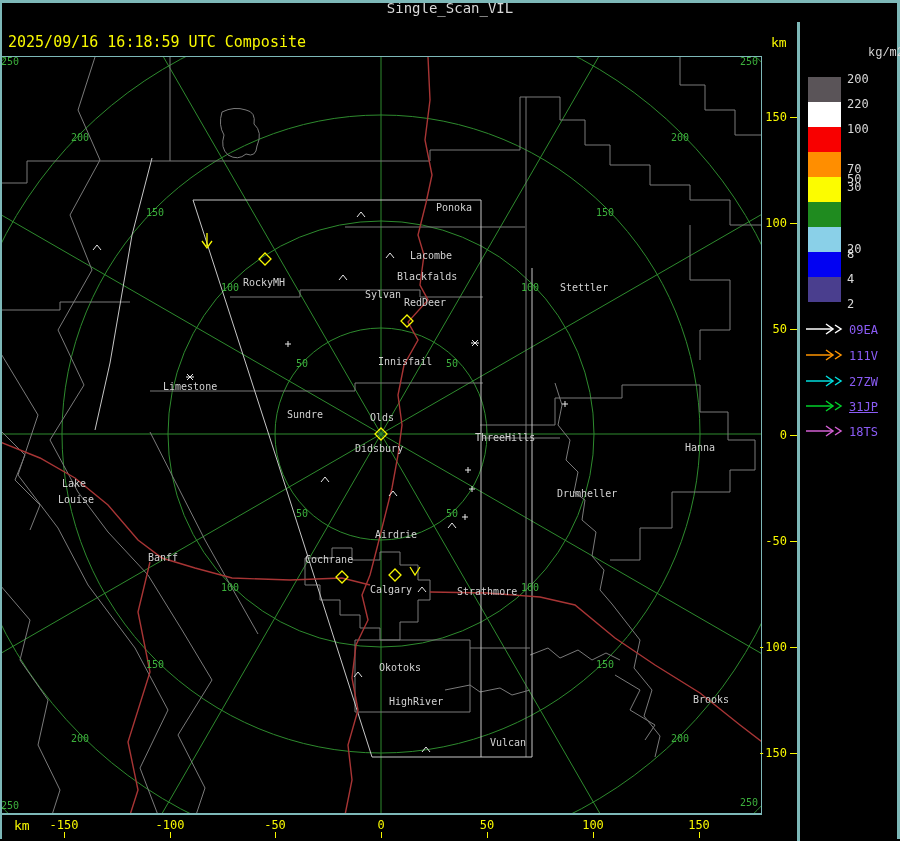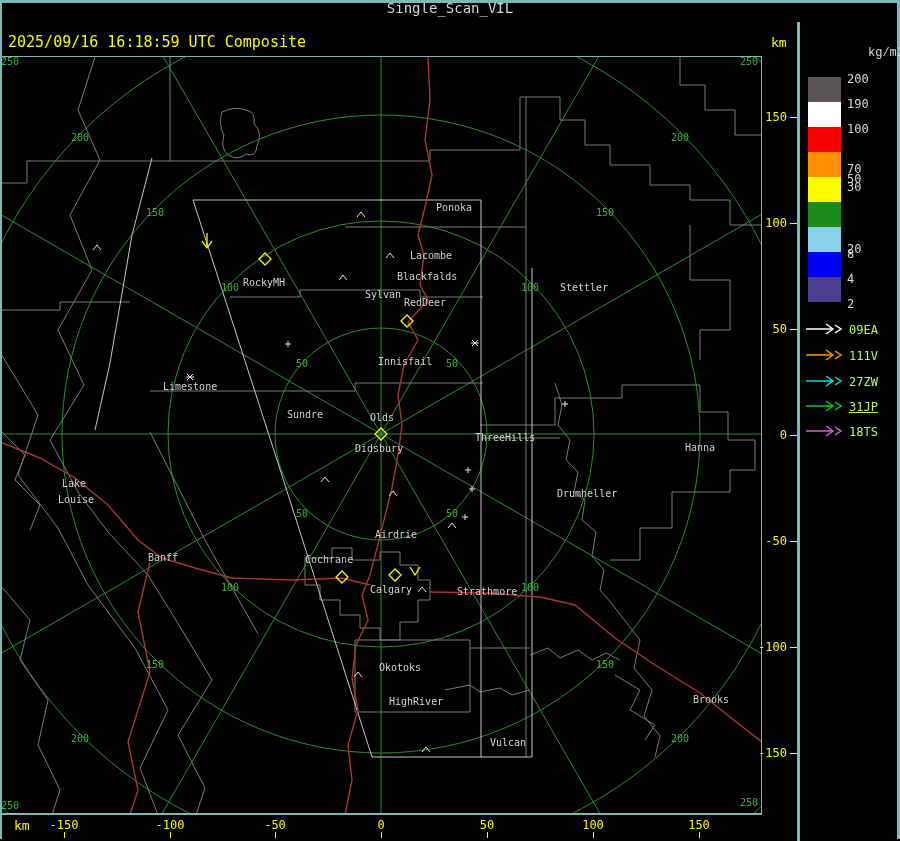--- a/index.html
+++ b/index.html
@@ -8,21 +8,21 @@
   .abs{position:absolute;white-space:nowrap;}
   .teal{position:absolute;background:#7db8b8;}
   .yel{color:#f8f800;}
   .wht{color:#d8d8d8;}
   .ticklbl{position:absolute;color:#f8f800;font-size:12px;text-align:center;width:60px;}
   .rlbl{position:absolute;color:#f8f800;font-size:12px;text-align:right;width:30px;}
   .vtick{position:absolute;width:1px;height:6px;background:#f8f800;}
   .htick{position:absolute;width:7px;height:1px;background:#f8f800;}
   .swatch{position:absolute;left:808px;width:33px;height:25px;}
   .swval{position:absolute;left:847px;width:40px;height:16px;color:#d8d8d8;font-size:12px;}
-  .sitelbl{position:absolute;left:849px;color:#bef264;font-size:12px;}
+  .sitelbl{position:absolute;left:849px;color:#8b5cf6;font-size:12px;}
   .sitearrow{position:absolute;left:804px;}
   svg text{font-family:"DejaVu Sans Mono",monospace;}
 </style>
 </head>
 <body>
 
 <div id="app">
 
   <div class="teal" style="left:0;top:2;width:900px;height:2px;"></div>
   <div class="abs wht" style="left:0;top:4;width:900px;text-align:center;font-size:14px;">Single_Scan_VIL</div>
@@ -235,21 +235,21 @@
     <div class="swatch" style="top: 102px; background: rgb(255, 255, 255);"></div>
     <div class="swatch" style="top: 127px; background: rgb(248, 0, 0);"></div>
     <div class="swatch" style="top: 152px; background: rgb(255, 142, 0);"></div>
     <div class="swatch" style="top: 177px; background: rgb(252, 252, 0);"></div>
     <div class="swatch" style="top: 202px; background: rgb(31, 139, 31);"></div>
     <div class="swatch" style="top: 227px; background: rgb(138, 208, 232);"></div>
     <div class="swatch" style="top: 252px; background: rgb(2, 2, 242);"></div>
     <div class="swatch" style="top: 277px; background: rgb(74, 62, 142);"></div>
 
     <div class="swval" style="top:72px;">200</div>
-    <div class="swval" style="top:97px;">190</div>
+    <div class="swval" style="top:97px;">220</div>
     <div class="swval" style="top:122px;">100</div>
     <div class="swval" style="top:162px;">70</div>
     <div class="swval" style="top:172px;">50</div>
     <div class="swval" style="top:180px;">30</div>
     <div class="swval" style="top:222px;margin-top:20px;">20</div>
     <div class="swval" style="top:247px;">8</div>
     <div class="swval" style="top:272px;">4</div>
     <div class="swval" style="top:297px;">2</div>
 
     <svg class="sitearrow" style="top:322px;" width="42" height="14">

